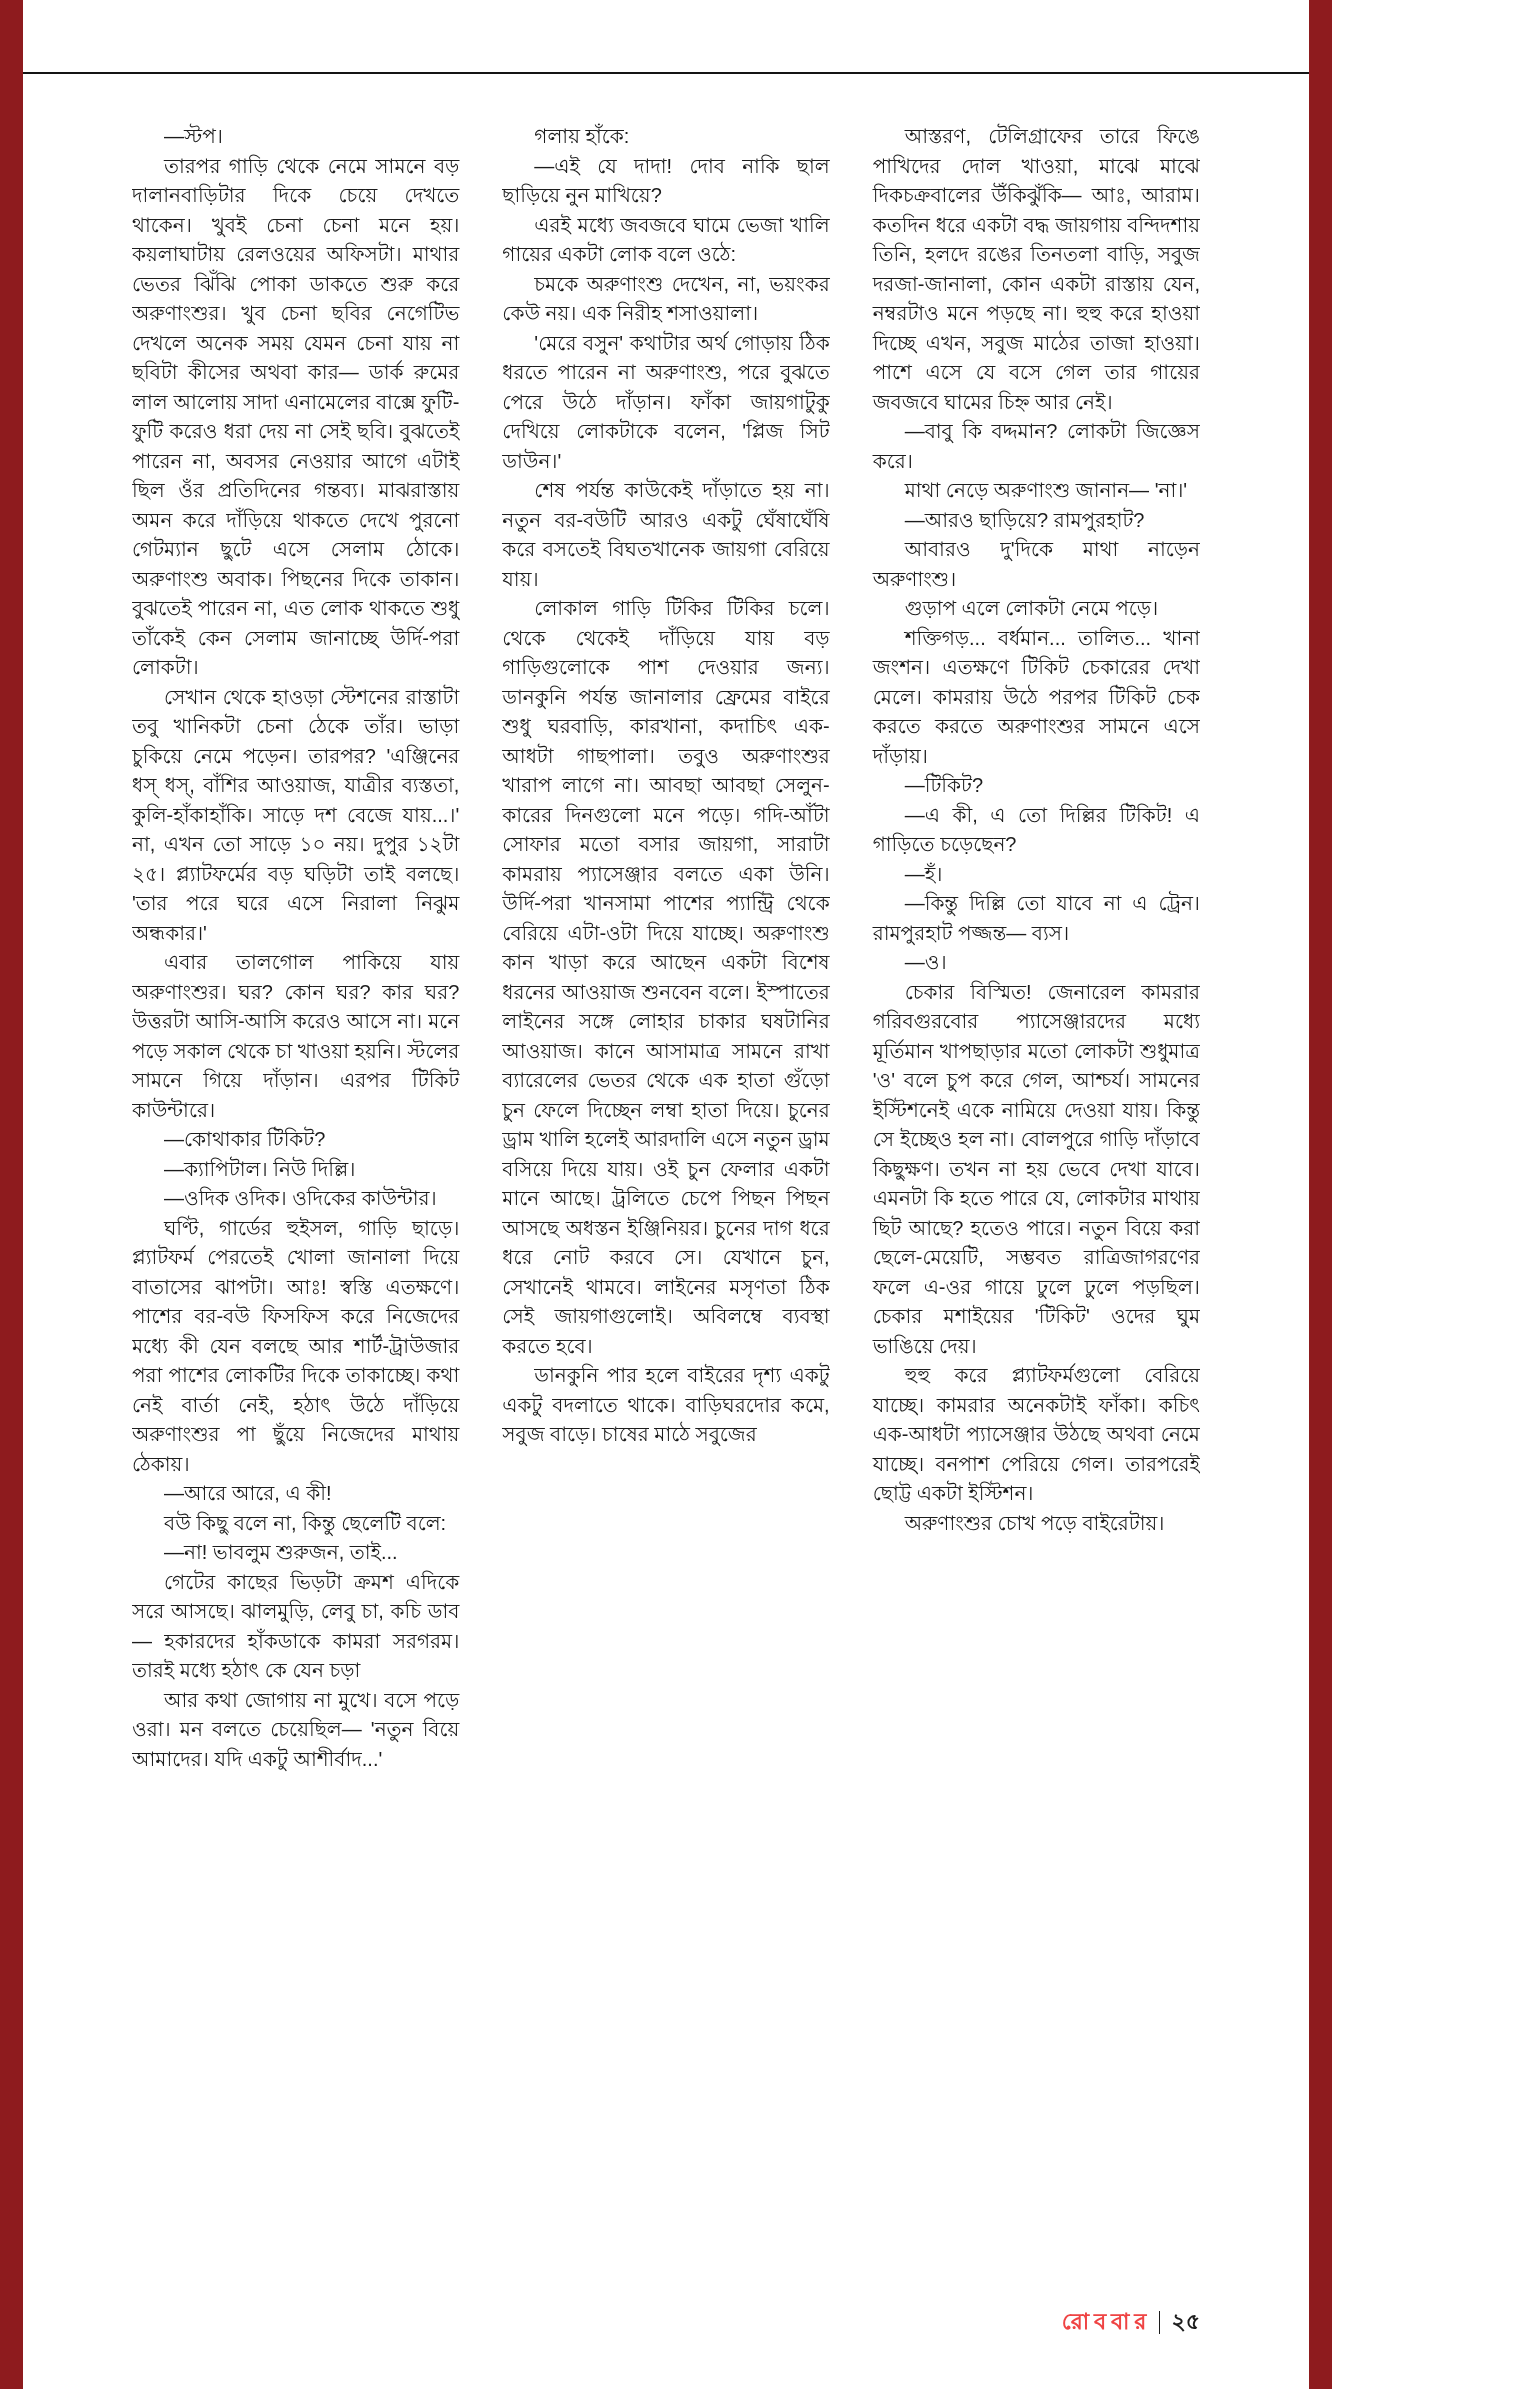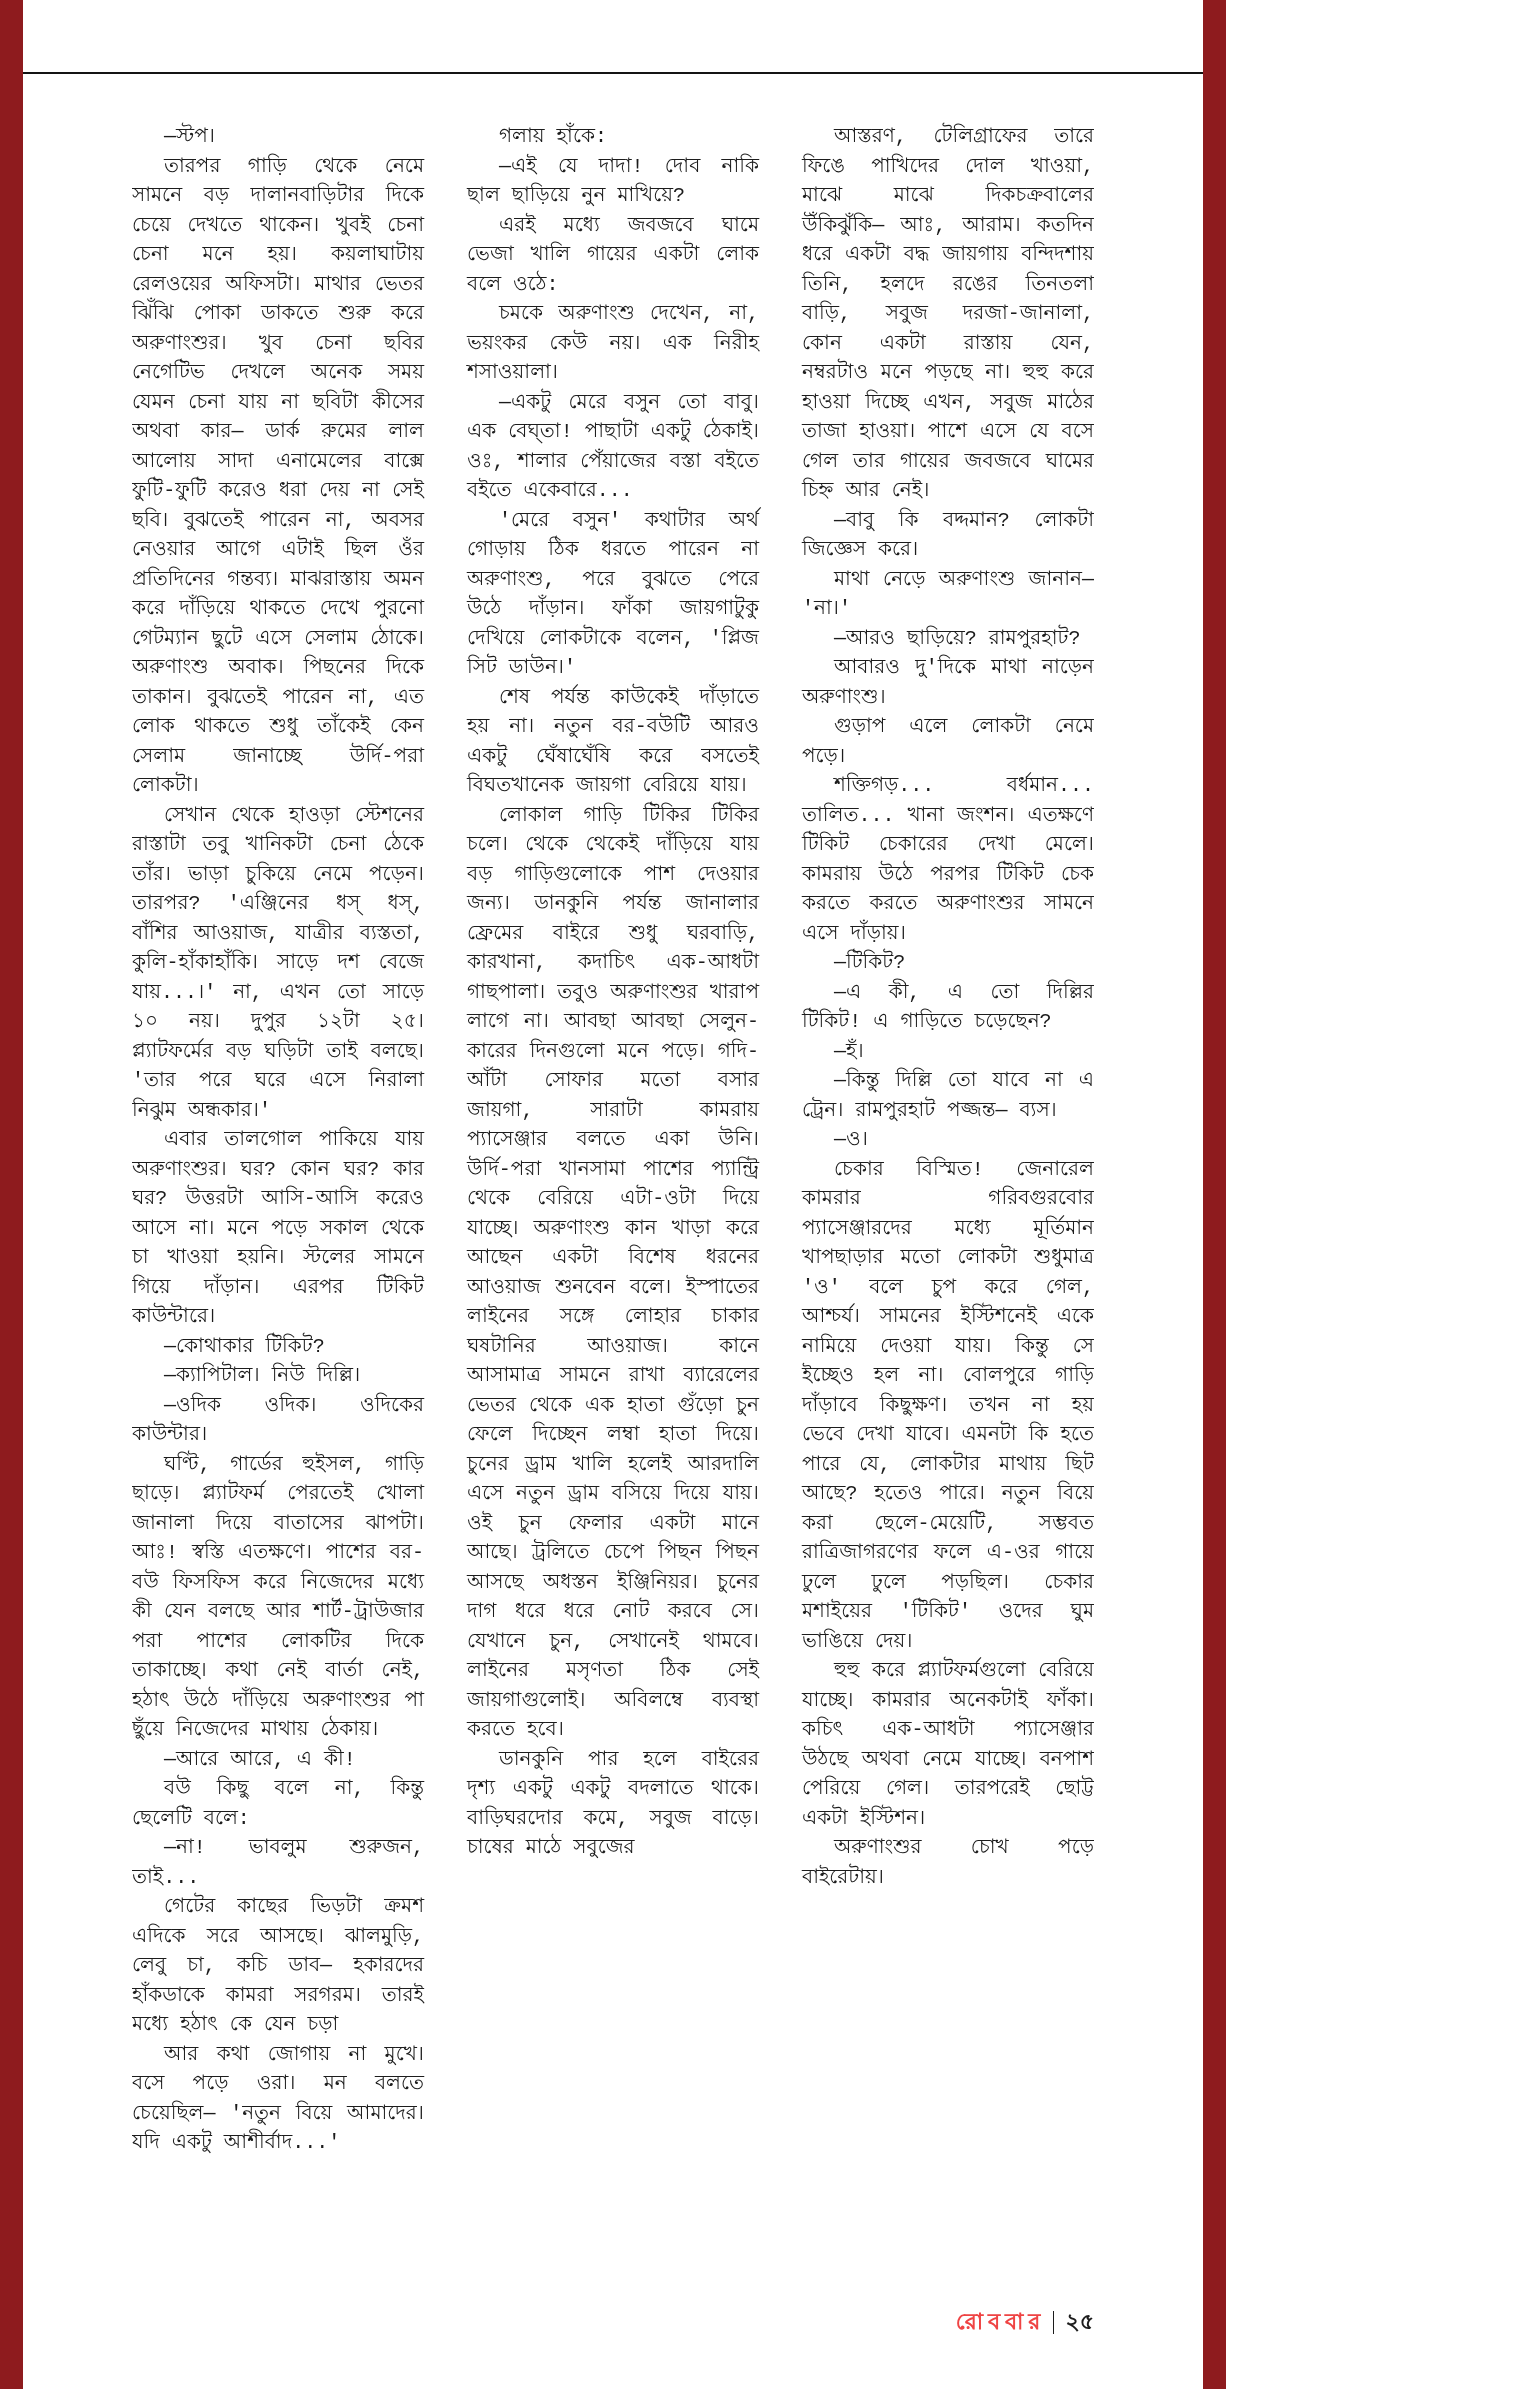--- a/index.html
+++ b/index.html
@@ -2,24 +2,24 @@
 <html style="font-size:12.4px"><head>
 <meta charset="utf-8">
 <style>
   html, body {
     margin: 0;
     padding: 0;
     background: #ffffff;
   }
   .page {
     position: relative;
-    width: 1226px;
+    width: 1332px;
     height: 2389px;
     background: #ffffff;
-    font-family: Liberation Mono, monospace;
+    font-family: Liberation Sans, sans-serif;
     color: #1c1c1c;
     overflow: hidden;
   }
   .edge-strip {
     position: absolute;
     top: 0;
     bottom: 0;
     width: 23px;
     background: #8e1b1e;
   }
@@ -104,21 +104,20 @@
         <p class="para">বউ কিছু বলে না, কিন্তু ছেলেটি বলে:</p>
         <p class="para">—না! ভাবলুম শুরুজন, তাই...</p>
         <p class="para">গেটের কাছের ভিড়টা ক্রমশ এদিকে সরে আসছে। ঝালমুড়ি, লেবু চা, কচি ডাব— হকারদের হাঁকডাকে কামরা সরগরম। তারই মধ্যে হঠাৎ কে যেন চড়া</p>
         <p class="para">আর কথা জোগায় না মুখে। বসে পড়ে ওরা। মন বলতে চেয়েছিল— 'নতুন বিয়ে আমাদের। যদি একটু আশীর্বাদ...'</p>
       </div>
     <div class="col">
         <p class="para">গলায় হাঁকে:</p>
         <p class="para">—এই যে দাদা! দোব নাকি ছাল ছাড়িয়ে নুন মাখিয়ে?</p>
         <p class="para">এরই মধ্যে জবজবে ঘামে ভেজা খালি গায়ের একটা লোক বলে ওঠে:</p>
         <p class="para">চমকে অরুণাংশু দেখেন, না, ভয়ংকর কেউ নয়। এক নিরীহ শসাওয়ালা।</p>
-        <p class="para">—একটু মেরে বসুন তো বাবু। এক বেঘ্তা! পাছাটা একটু ঠেকাই। ওঃ, শালার পেঁয়াজের বস্তা বইতে বইতে একেবারে...</p>
         <p class="para">'মেরে বসুন' কথাটার অর্থ গোড়ায় ঠিক ধরতে পারেন না অরুণাংশু, পরে বুঝতে পেরে উঠে দাঁড়ান। ফাঁকা জায়গাটুকু দেখিয়ে লোকটাকে বলেন, 'প্লিজ সিট ডাউন।'</p>
         <p class="para">শেষ পর্যন্ত কাউকেই দাঁড়াতে হয় না। নতুন বর-বউটি আরও একটু ঘেঁষাঘেঁষি করে বসতেই বিঘতখানেক জায়গা বেরিয়ে যায়।</p>
         <p class="para">লোকাল গাড়ি টিকির টিকির চলে। থেকে থেকেই দাঁড়িয়ে যায় বড় গাড়িগুলোকে পাশ দেওয়ার জন্য। ডানকুনি পর্যন্ত জানালার ফ্রেমের বাইরে শুধু ঘরবাড়ি, কারখানা, কদাচিৎ এক-আধটা গাছপালা। তবুও অরুণাংশুর খারাপ লাগে না। আবছা আবছা সেলুন-কারের দিনগুলো মনে পড়ে। গদি-আঁটা সোফার মতো বসার জায়গা, সারাটা কামরায় প্যাসেঞ্জার বলতে একা উনি। উর্দি-পরা খানসামা পাশের প্যান্ট্রি থেকে বেরিয়ে এটা-ওটা দিয়ে যাচ্ছে। অরুণাংশু কান খাড়া করে আছেন একটা বিশেষ ধরনের আওয়াজ শুনবেন বলে। ইস্পাতের লাইনের সঙ্গে লোহার চাকার ঘষটানির আওয়াজ। কানে আসামাত্র সামনে রাখা ব্যারেলের ভেতর থেকে এক হাতা গুঁড়ো চুন ফেলে দিচ্ছেন লম্বা হাতা দিয়ে। চুনের ড্রাম খালি হলেই আরদালি এসে নতুন ড্রাম বসিয়ে দিয়ে যায়। ওই চুন ফেলার একটা মানে আছে। ট্রলিতে চেপে পিছন পিছন আসছে অধস্তন ইঞ্জিনিয়র। চুনের দাগ ধরে ধরে নোট করবে সে। যেখানে চুন, সেখানেই থামবে। লাইনের মসৃণতা ঠিক সেই জায়গাগুলোই। অবিলম্বে ব্যবস্থা করতে হবে।</p>
         <p class="para">ডানকুনি পার হলে বাইরের দৃশ্য একটু একটু বদলাতে থাকে। বাড়িঘরদোর কমে, সবুজ বাড়ে। চাষের মাঠে সবুজের</p>
       </div>
     <div class="col">
         <p class="para">আস্তরণ, টেলিগ্রাফের তারে ফিঙে পাখিদের দোল খাওয়া, মাঝে মাঝে দিকচক্রবালের উঁকিঝুঁকি— আঃ, আরাম। কতদিন ধরে একটা বদ্ধ জায়গায় বন্দিদশায় তিনি, হলদে রঙের তিনতলা বাড়ি, সবুজ দরজা-জানালা, কোন একটা রাস্তায় যেন, নম্বরটাও মনে পড়ছে না। হুহু করে হাওয়া দিচ্ছে এখন, সবুজ মাঠের তাজা হাওয়া। পাশে এসে যে বসে গেল তার গায়ের জবজবে ঘামের চিহ্ন আর নেই।</p>
         <p class="para">—বাবু কি বদ্দমান? লোকটা জিজ্ঞেস করে।</p>
         <p class="para">মাথা নেড়ে অরুণাংশু জানান— 'না।'</p>
         <p class="para">—আরও ছাড়িয়ে? রামপুরহাট?</p>

